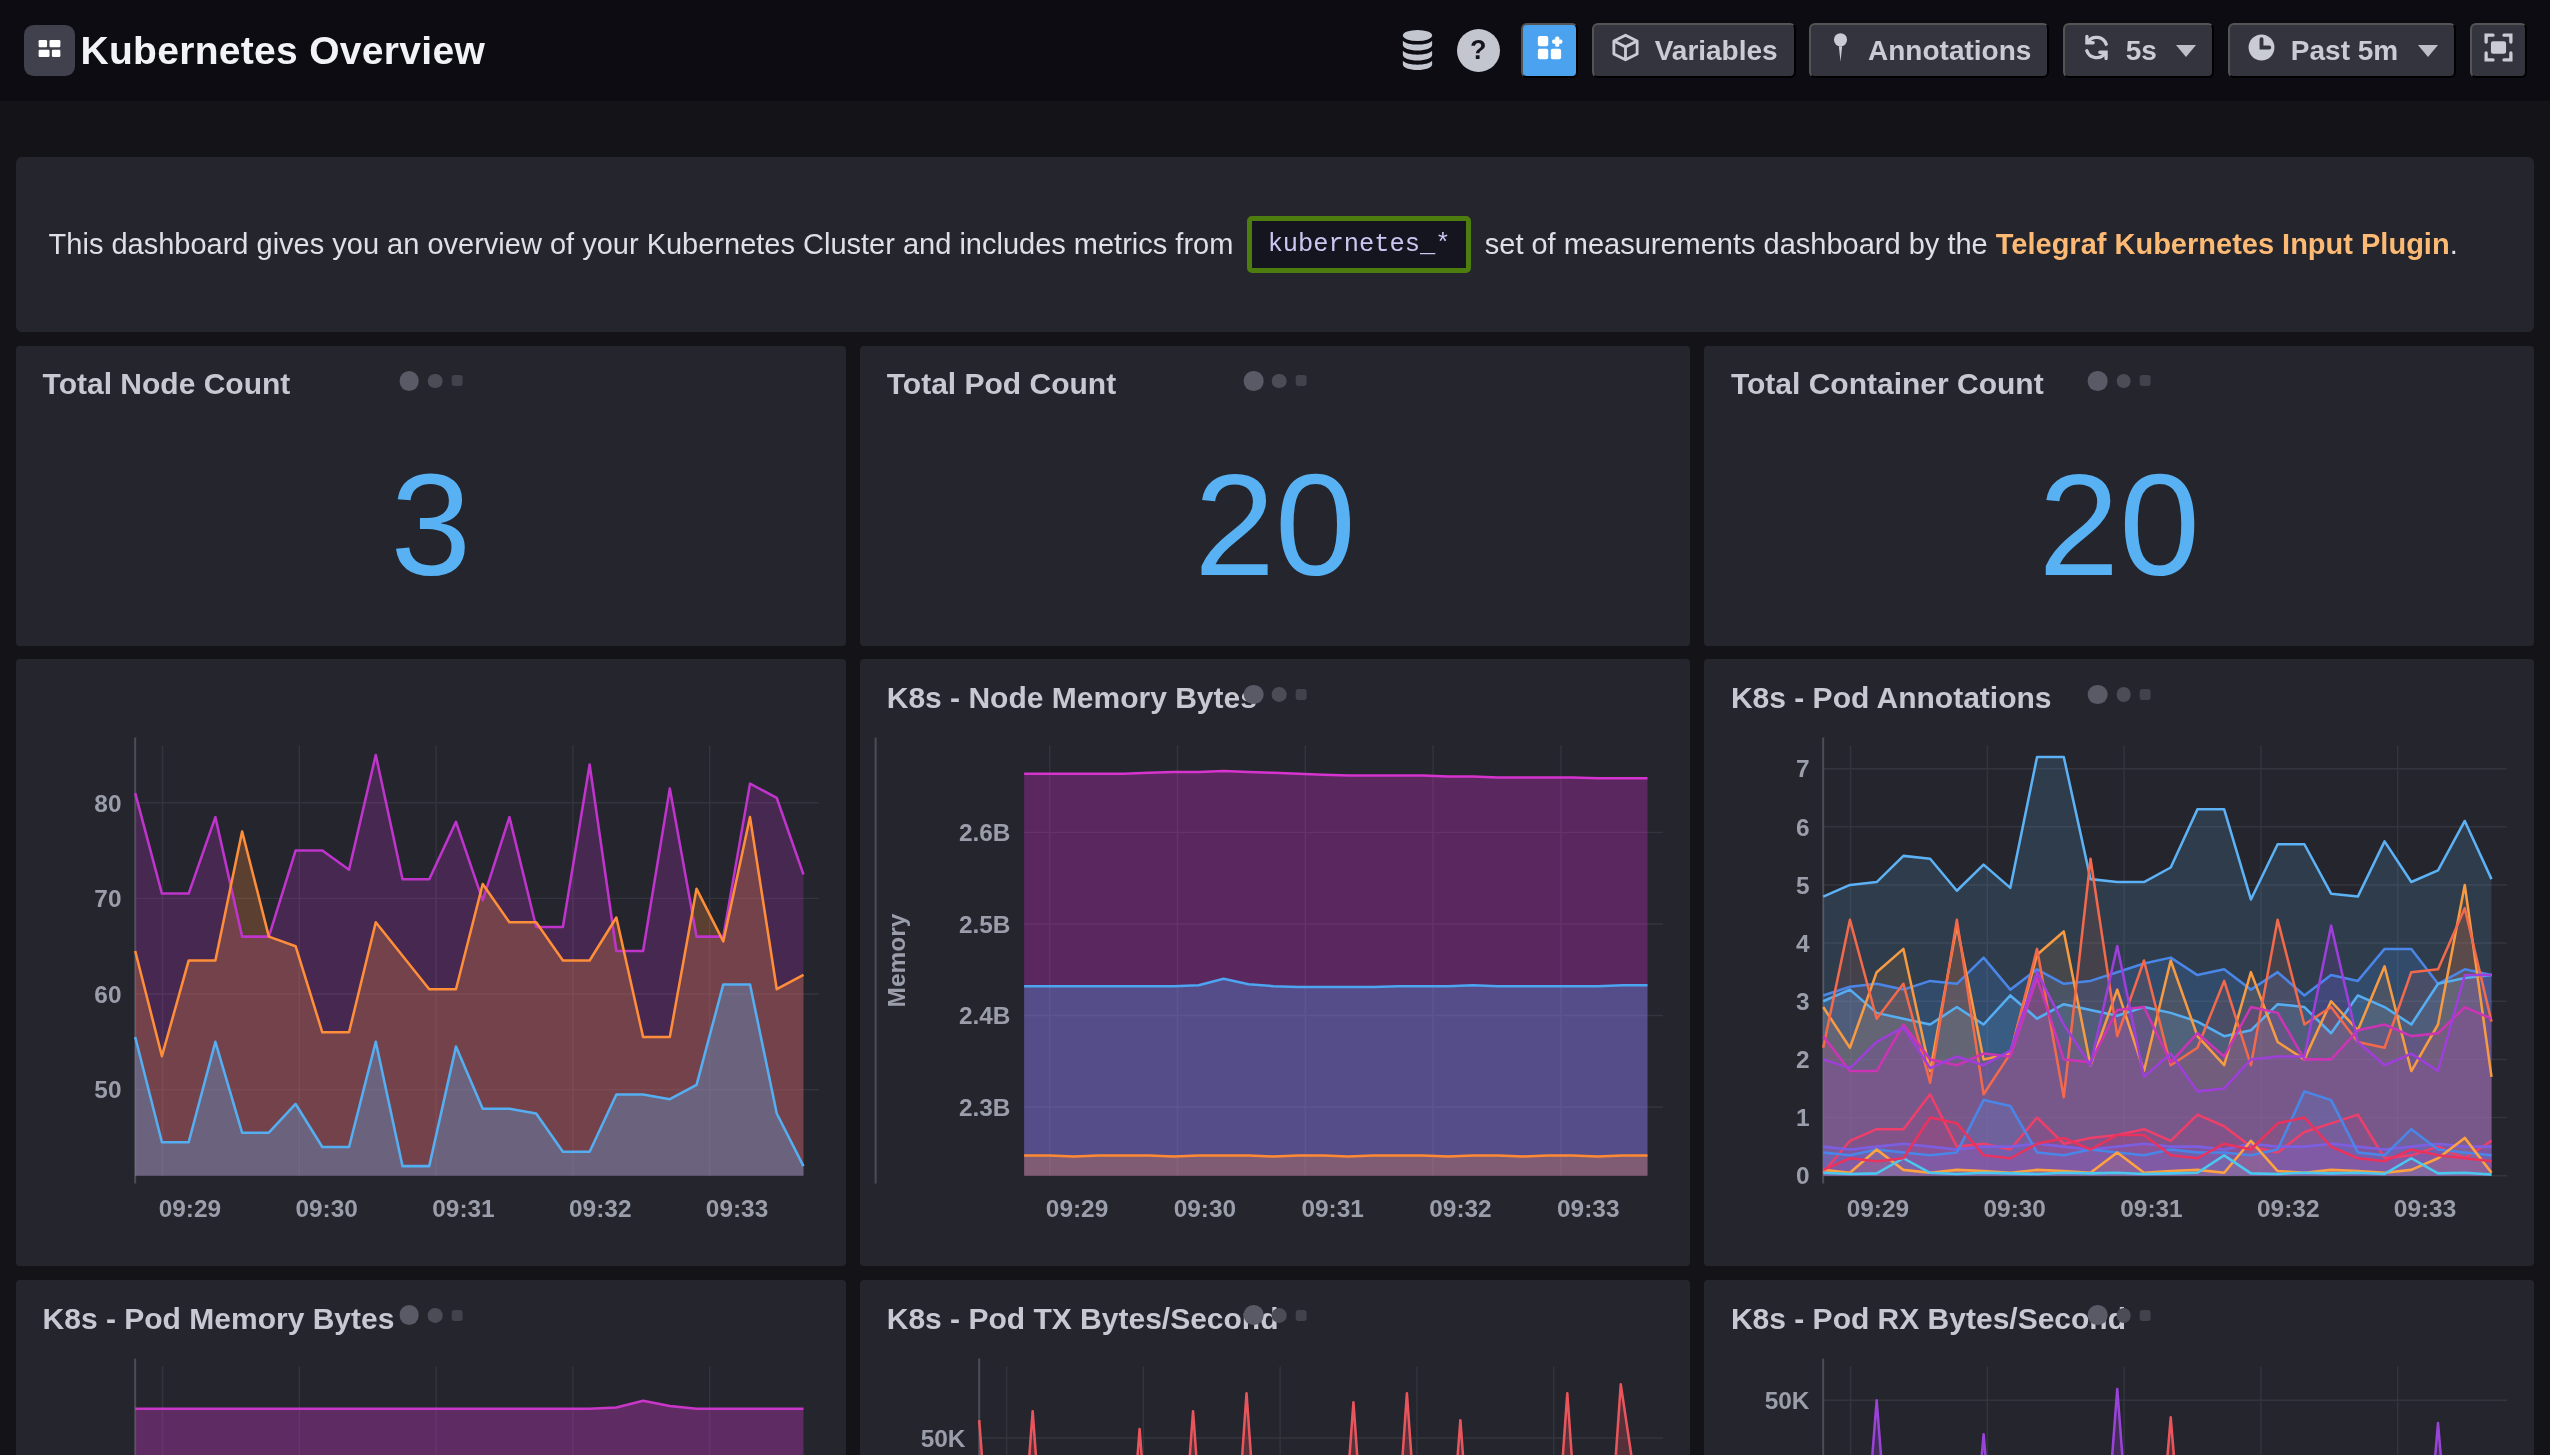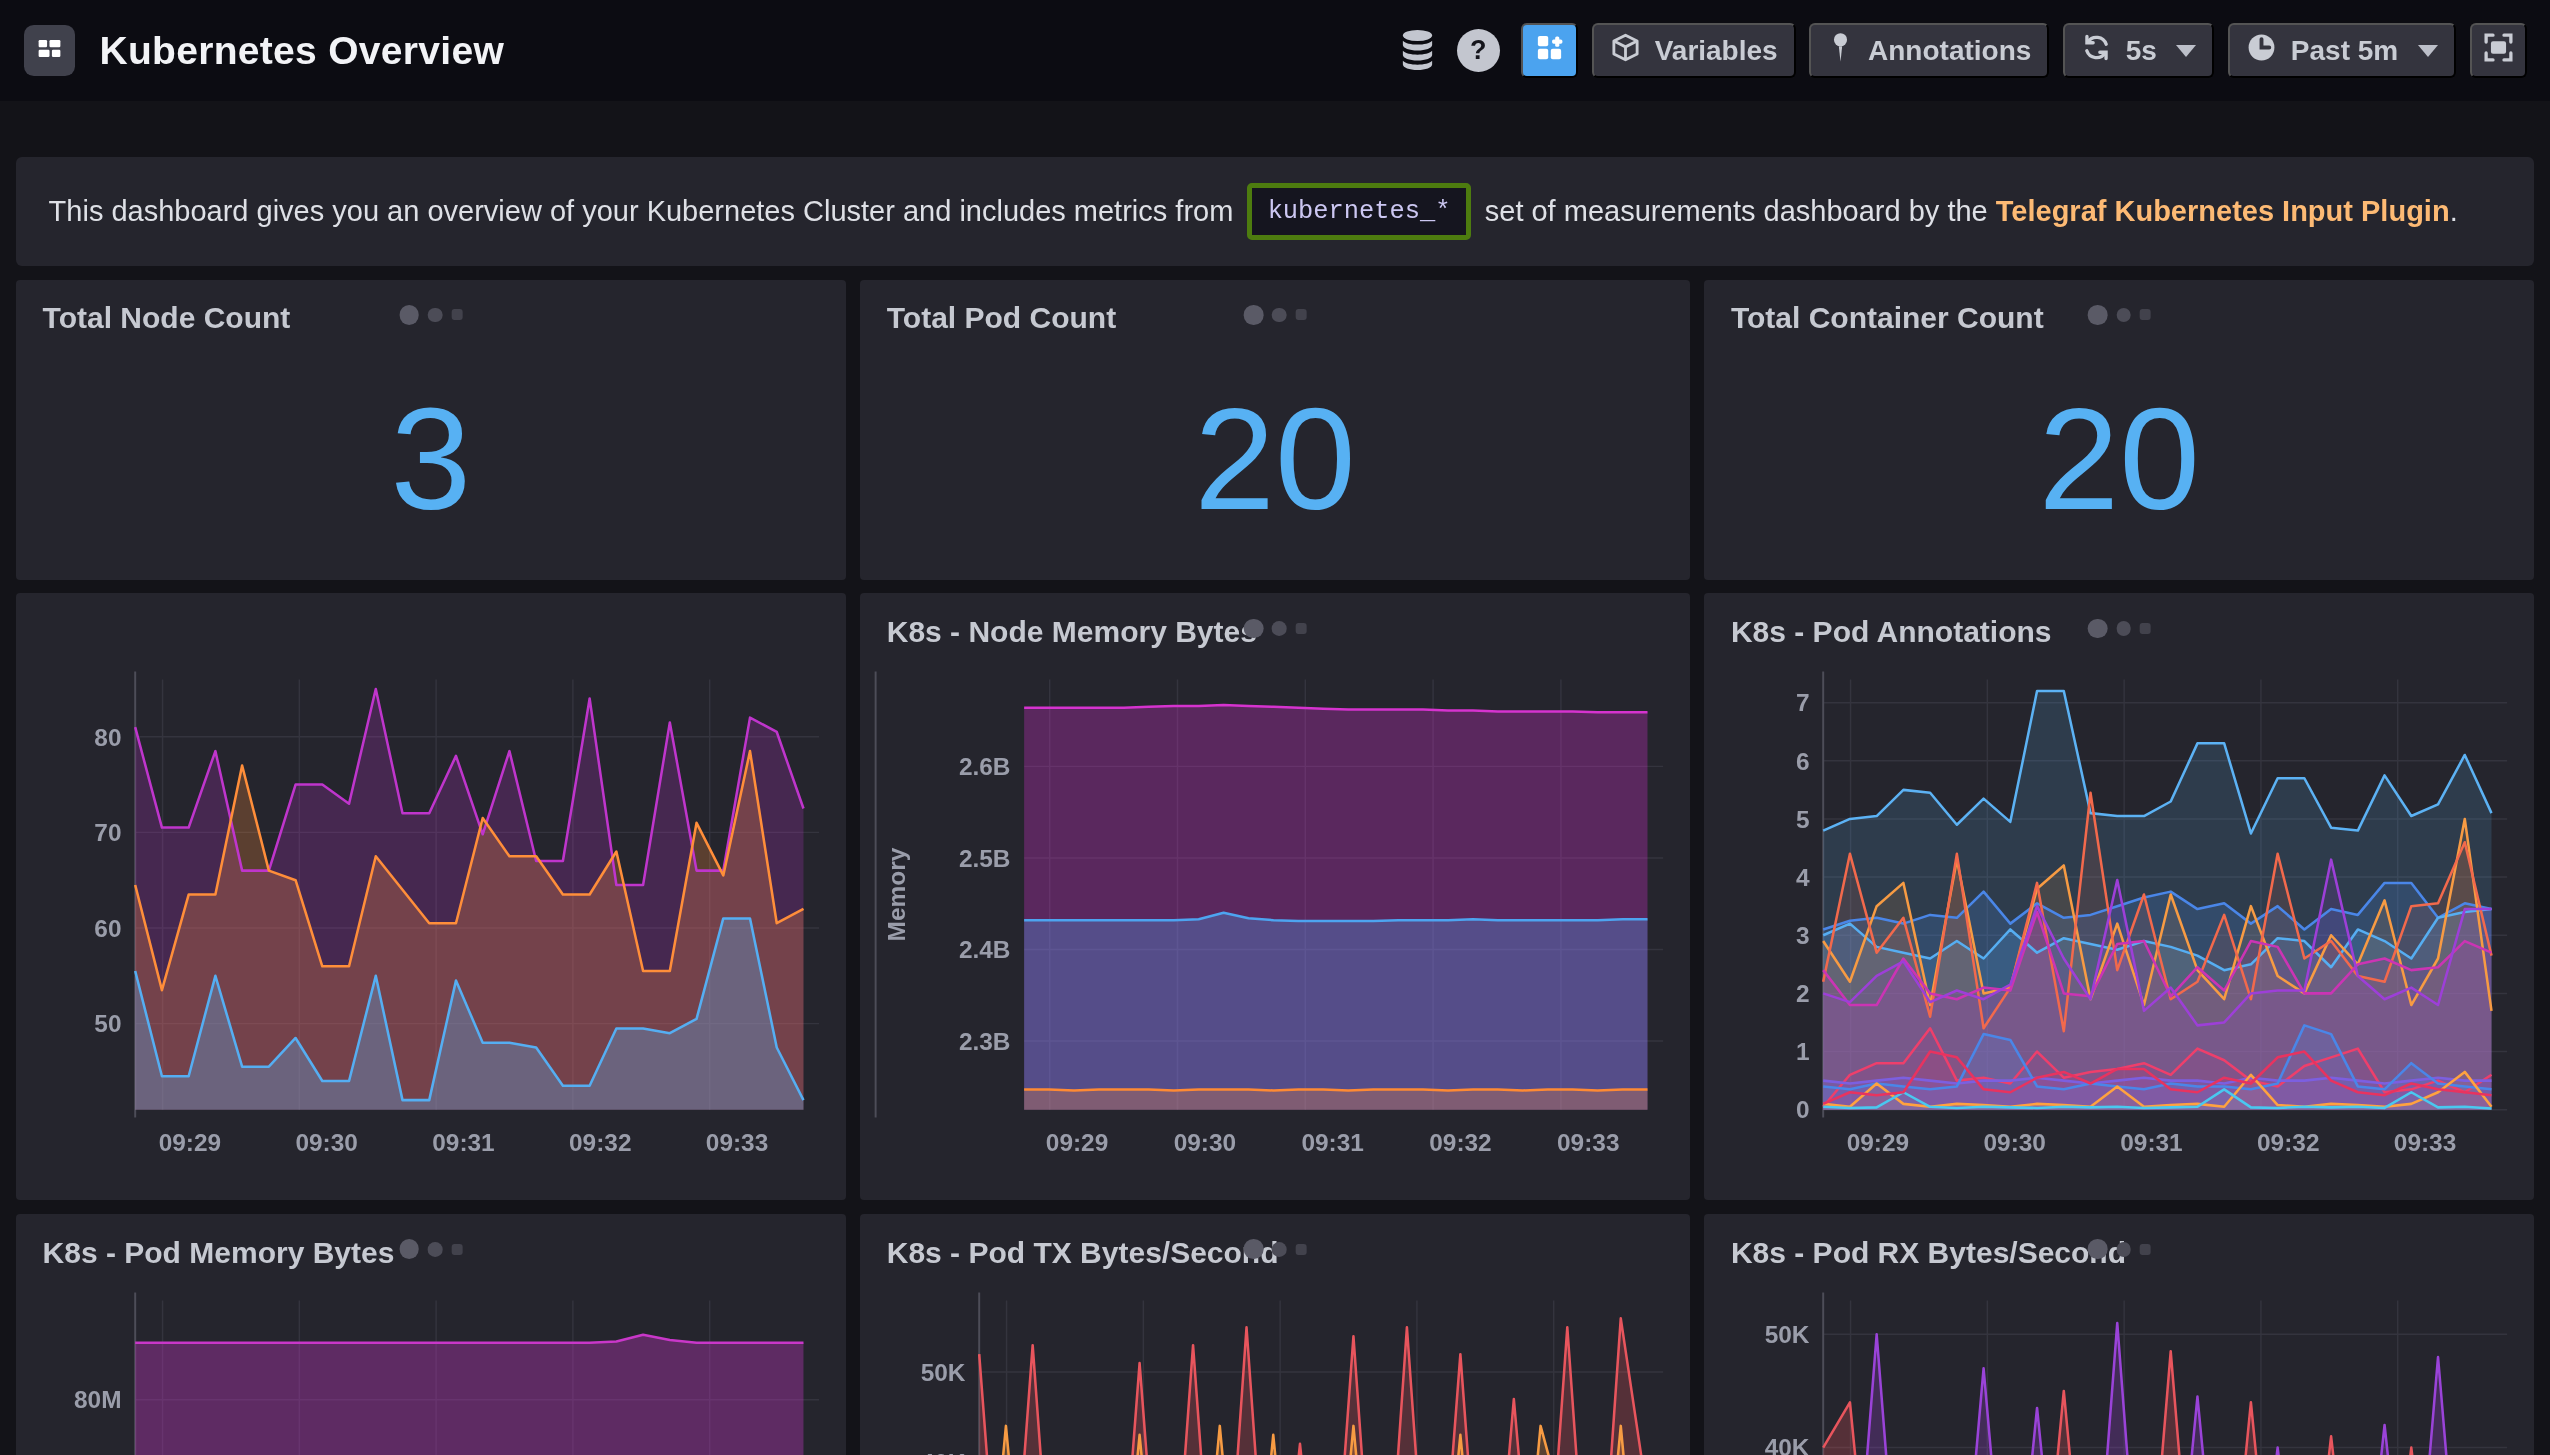--- a/index.html
+++ b/index.html
@@ -1,37 +1,37 @@
 <!DOCTYPE html>
 <html><head>
 <meta charset="utf-8">
 <style>
   * { margin:0; padding:0; box-sizing:border-box; }
   html,body { width:2550px; height:1456px; overflow:hidden; background:#131318;
     font-family:"Liberation Sans", sans-serif; }
 
   
   .topbar { height:101px; background:#0c0c12; display:flex; align-items:center; padding:0 23.5px; }
-  .tb-left { display:flex; align-items:center; gap:25px; flex:1; }
+  .tb-left { display:flex; align-items:center; gap:6px; flex:1; }
   .tb-dash-btn { width:51px; height:51px; border-radius:9.8px; background:#40414c;
     display:flex; align-items:center; justify-content:center; }
   .tb-title { font-size:39px; color:#f2f3f6; letter-spacing:0.3px; }
   .tb-right { display:flex; align-items:center; gap:13.7px; }
   .tb-icon-plain { display:flex; align-items:center; justify-content:center; margin-right:5.9px; }
   .tb-q { width:43px; height:43px; border-radius:50%; background:#c3c6cf; color:#15151c;
     font-size:27px; font-weight:700; display:flex; align-items:center; justify-content:center; margin-right:7.8px; }
   .tb-btn { height:55px; border-radius:5.9px; background:#34343e; color:#c9ccd4; font-weight:700;
     font-size:28px; display:flex; align-items:center; gap:13.7px; padding:0 16px; }
   .tb-btn.square { width:57px; padding:0; justify-content:center; }
   .tb-btn.blue { background:#4ba3ef; }
   .caret { width:0; height:0; border-left:10.8px solid transparent; border-right:10.8px solid transparent;
     border-top:12.7px solid #bcbfc9; margin-left:5.9px; }
 
   
-  .desc { margin:56px 15.6px 13.7px; height:109px; background:#25252d; border-radius:5.9px;
+  .desc { margin:56px 15.6px 13.7px; height:175px; background:#25252d; border-radius:5.9px;
     display:flex; align-items:center; padding:0 33px; font-size:29px; color:#dee0e6; }
   .desc .chip { font-family:"Liberation Mono", monospace; font-size:25.4px; color:#ccc7f2;
     background:#15151f; border:5px solid #4d7c0f; border-radius:4.9px; padding:8.8px 15.6px; margin:0 13.7px; }
   .desc a { color:#fdba74; font-weight:700; text-decoration:none; }
 
   
   .grid { display:grid; grid-template-columns:repeat(3,1fr); grid-template-rows:300px 607px 607px;
     gap:13.7px; margin:0 15.6px; }
   .panel { background:#25252d; border-radius:4px; position:relative; overflow:hidden; }
   .panel-head { position:relative; height:59px; }

